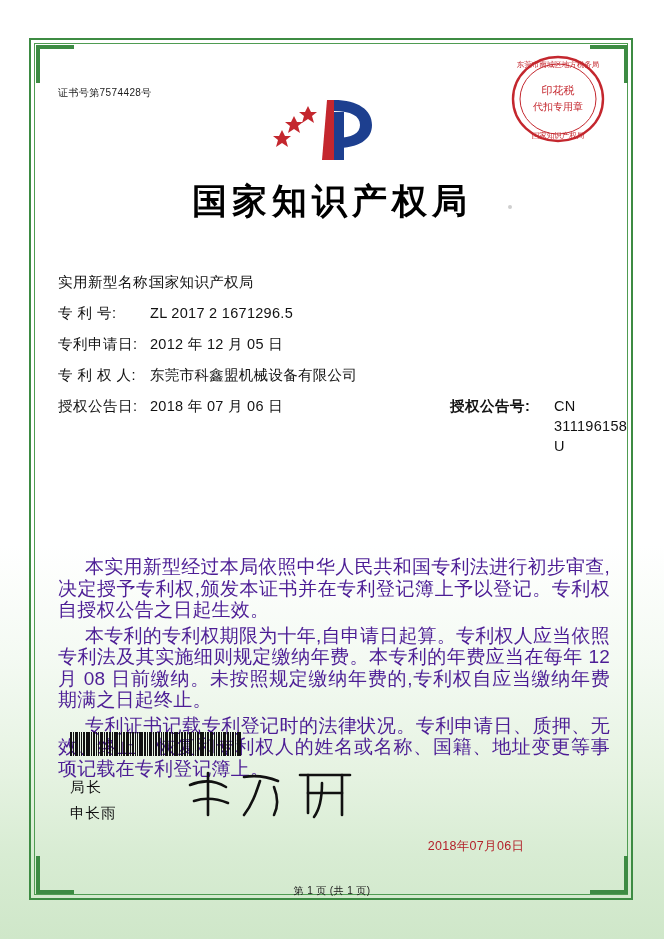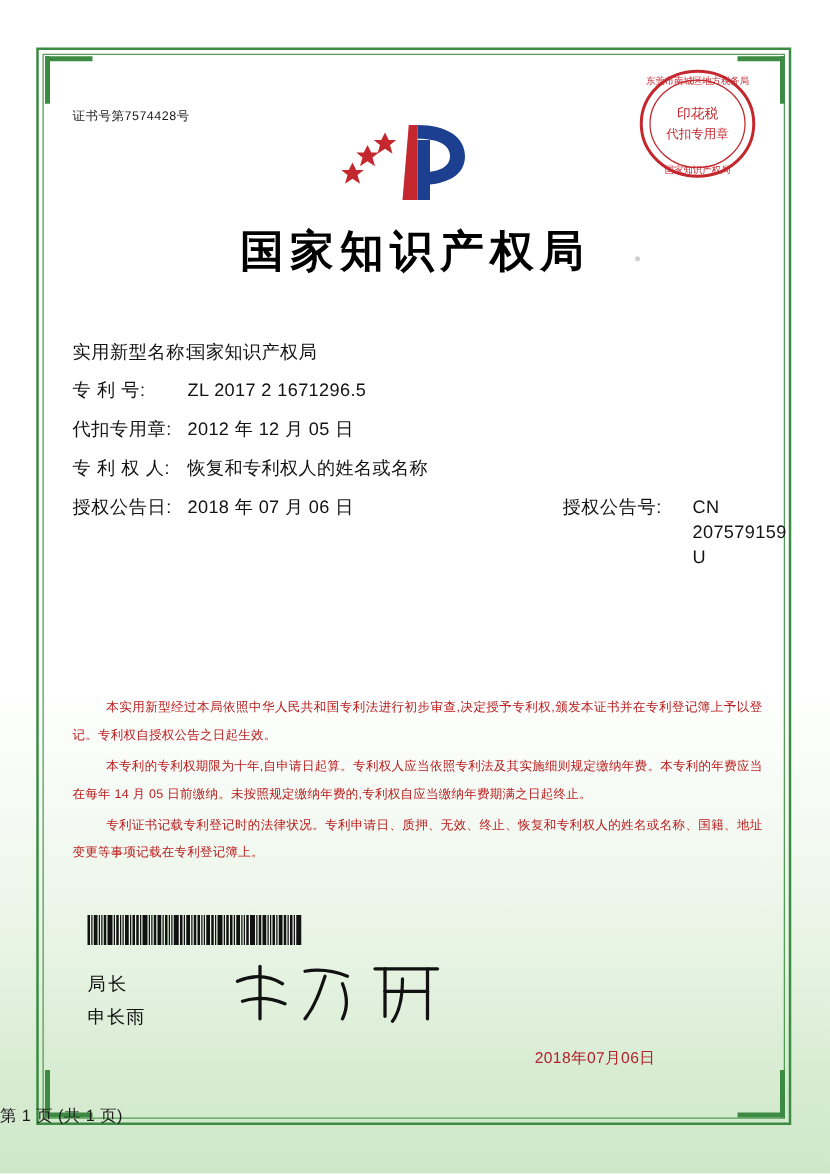--- a/index.html
+++ b/index.html
@@ -120,37 +120,38 @@
   }
   .field-value {
     flex: 1 1 auto;
     letter-spacing: 0.3px;
   }
   .field-row.two-col .field-value { flex: 0 0 300px; }
   .field-label2 {
     flex: 0 0 104px;
     letter-spacing: 0.5px;
     white-space: nowrap;
+    font-weight: bold;
   }
   .field-value2 {
     flex: 1 1 auto;
     letter-spacing: 0.3px;
   }
   .field-value .cont {
     display: block;
     margin-top: 3px;
   }
 
   .body-text {
     position: absolute;
     left: 58px; top: 556px;
     width: 552px;
-    font-size: 10px;
+    font-size: 19px;
     line-height: 21.5px;
-    color: #b91c1c;
+    color: #4c1d95;
     text-align: justify;
     letter-spacing: 0.2px;
   }
   .body-text p {
     margin: 0 0 4px 0;
     text-indent: 27px;
   }
 
   
   .barcode {
@@ -200,22 +201,22 @@
   .signature {
     position: absolute;
     left: 182px; top: 763px;
     width: 190px; height: 62px;
   }
 
   .page-footer {
     position: absolute;
     left: 0; top: 884px;
     width: 664px;
-    text-align: left;
-    font-size: 13px;
+    text-align: center;
+    font-size: 10px;
     color: #1b1b1b;
     letter-spacing: 0.4px;
   }
 </style>
 </head>
 <body>
 
 <div class="page">
   <div class="page-bg"></div>
 
@@ -260,38 +261,38 @@
   <div class="fields">
     <div class="field-row">
       <div class="field-label">实用新型名称:</div>
       <div class="field-value">国家知识产权局</div>
     </div>
     <div class="field-row">
       <div class="field-label">专 利 号:</div>
       <div class="field-value">ZL 2017 2 1671296.5</div>
     </div>
     <div class="field-row">
-      <div class="field-label">代扣专用章:</div>
+      <div class="field-label">专利申请日:</div>
       <div class="field-value">2012 年 12 月 05 日</div>
     </div>
     <div class="field-row">
       <div class="field-label">专 利 权 人:</div>
-      <div class="field-value">恢复和专利权人的姓名或名称</div>
+      <div class="field-value">东莞市科鑫盟机械设备有限公司</div>
     </div>
     <div class="field-row two-col">
       <div class="field-label">授权公告日:</div>
       <div class="field-value">2018 年 07 月 06 日</div>
       <div class="field-label2">授权公告号:</div>
-      <div class="field-value2">CN 207579159 U</div>
+      <div class="field-value2">CN 311196158 U</div>
     </div>
   </div>
 
   <div class="body-text">
     <p>本实用新型经过本局依照中华人民共和国专利法进行初步审查,决定授予专利权,颁发本证书并在专利登记簿上予以登记。专利权自授权公告之日起生效。</p>
-    <p>本专利的专利权期限为十年,自申请日起算。专利权人应当依照专利法及其实施细则规定缴纳年费。本专利的年费应当在每年 14 月 05 日前缴纳。未按照规定缴纳年费的,专利权自应当缴纳年费期满之日起终止。</p>
+    <p>本专利的专利权期限为十年,自申请日起算。专利权人应当依照专利法及其实施细则规定缴纳年费。本专利的年费应当在每年 12 月 08 日前缴纳。未按照规定缴纳年费的,专利权自应当缴纳年费期满之日起终止。</p>
     <p>专利证书记载专利登记时的法律状况。专利申请日、质押、无效、终止、恢复和专利权人的姓名或名称、国籍、地址变更等事项记载在专利登记簿上。</p>
   </div>
 
   <div class="barcode">
     <i style="width:2px"></i>
       <i style="width:1px"></i>
       <i style="width:3px"></i>
       <i style="width:1px"></i>
     <i style="width:1px"></i>
       <i style="width:2px"></i>

